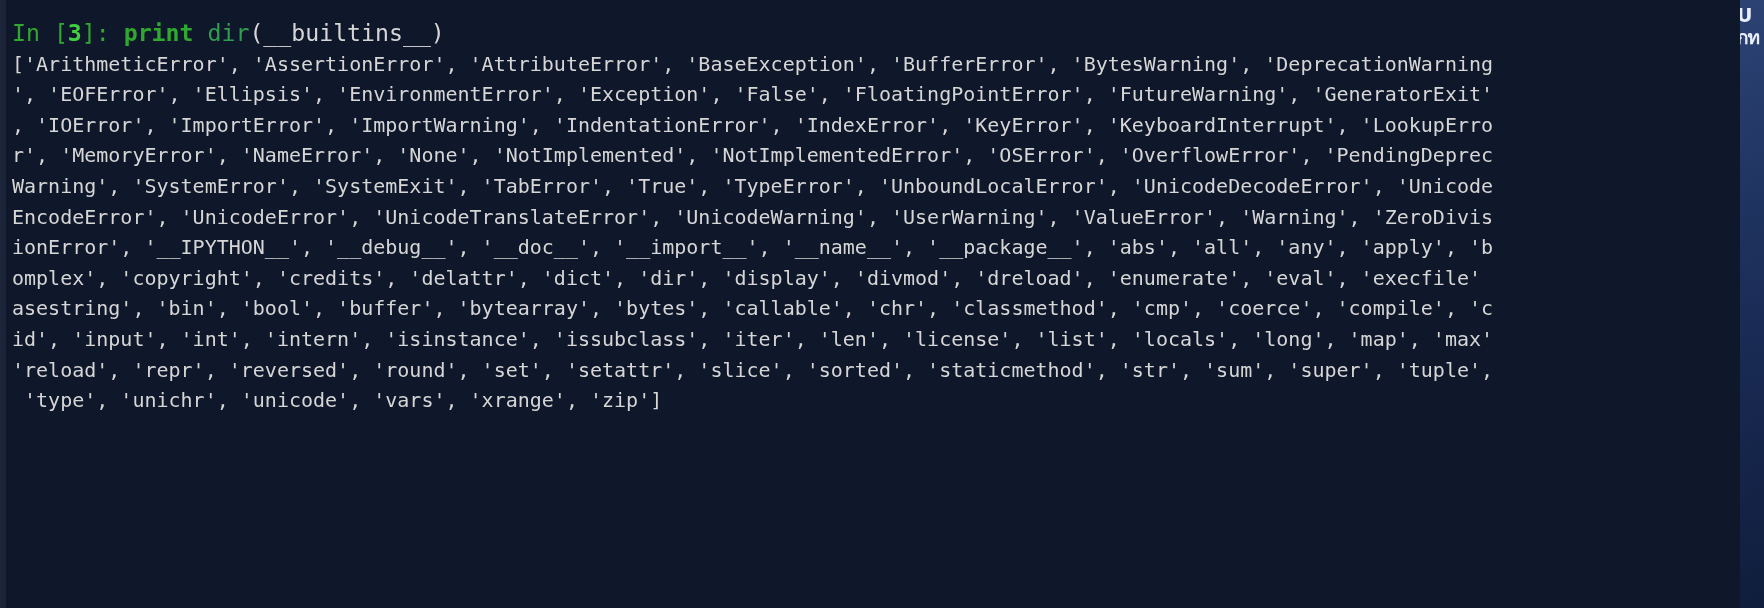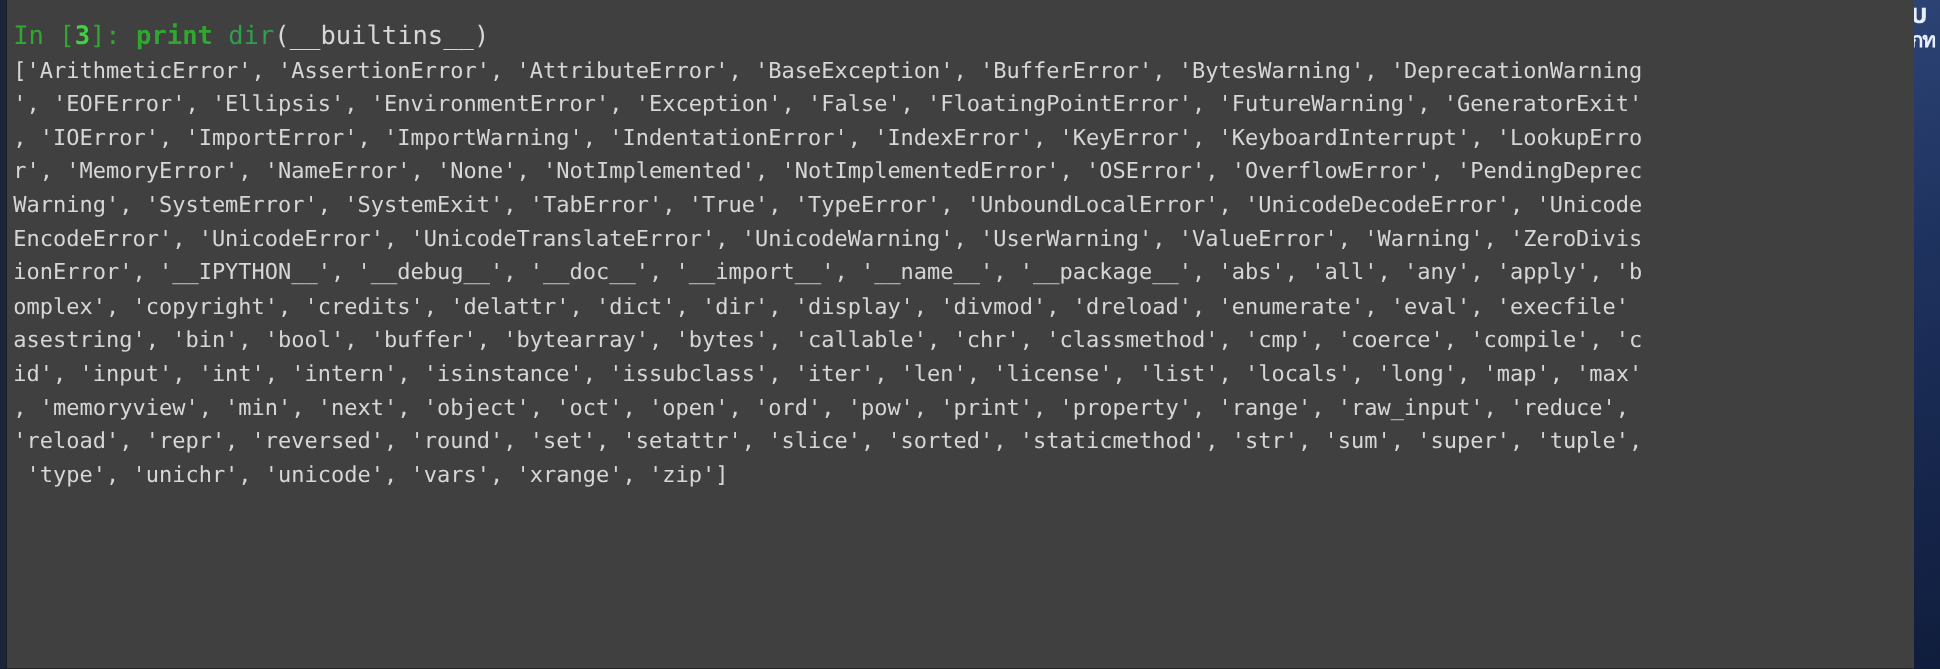--- a/index.html
+++ b/index.html
@@ -54,21 +54,21 @@
     border-left: 6px solid #1b2438;
     box-sizing: border-box;
     overflow: hidden;
   }
   #terminal-screen {
     position: absolute;
     top: 0;
     left: 0;
     right: 0;
     bottom: 0;
-    background: #404040;
+    background: #0f172a;
     padding: 18px 0 0 6px;
     box-sizing: border-box;
     overflow: hidden;
   }
 
   .term-line {
     font-family: "DejaVu Sans Mono", monospace;
     font-size: 20px;
     line-height: 30.6px;
     color: #d6d6d6;
@@ -116,21 +116,20 @@
           <div class="term-line">['ArithmeticError', 'AssertionError', 'AttributeError', 'BaseException', 'BufferError', 'BytesWarning', 'DeprecationWarning</div>
           <div class="term-line">', 'EOFError', 'Ellipsis', 'EnvironmentError', 'Exception', 'False', 'FloatingPointError', 'FutureWarning', 'GeneratorExit'</div>
           <div class="term-line">, 'IOError', 'ImportError', 'ImportWarning', 'IndentationError', 'IndexError', 'KeyError', 'KeyboardInterrupt', 'LookupErro</div>
           <div class="term-line">r', 'MemoryError', 'NameError', 'None', 'NotImplemented', 'NotImplementedError', 'OSError', 'OverflowError', 'PendingDeprec</div>
           <div class="term-line">Warning', 'SystemError', 'SystemExit', 'TabError', 'True', 'TypeError', 'UnboundLocalError', 'UnicodeDecodeError', 'Unicode</div>
           <div class="term-line">EncodeError', 'UnicodeError', 'UnicodeTranslateError', 'UnicodeWarning', 'UserWarning', 'ValueError', 'Warning', 'ZeroDivis</div>
           <div class="term-line">ionError', '__IPYTHON__', '__debug__', '__doc__', '__import__', '__name__', '__package__', 'abs', 'all', 'any', 'apply', 'b</div>
           <div class="term-line">omplex', 'copyright', 'credits', 'delattr', 'dict', 'dir', 'display', 'divmod', 'dreload', 'enumerate', 'eval', 'execfile'</div>
           <div class="term-line">asestring', 'bin', 'bool', 'buffer', 'bytearray', 'bytes', 'callable', 'chr', 'classmethod', 'cmp', 'coerce', 'compile', 'c</div>
           <div class="term-line">id', 'input', 'int', 'intern', 'isinstance', 'issubclass', 'iter', 'len', 'license', 'list', 'locals', 'long', 'map', 'max'</div>
-          <div class="term-line">, 'memoryview', 'min', 'next', 'object', 'oct', 'open', 'ord', 'pow', 'print', 'property', 'range', 'raw_input', 'reduce',</div>
           <div class="term-line">'reload', 'repr', 'reversed', 'round', 'set', 'setattr', 'slice', 'sorted', 'staticmethod', 'str', 'sum', 'super', 'tuple',</div>
           <div class="term-line"> 'type', 'unichr', 'unicode', 'vars', 'xrange', 'zip']</div>
         </div>
 
       <div class="term-line spacer"> </div>
 
 
     </div>
   </div>
 

